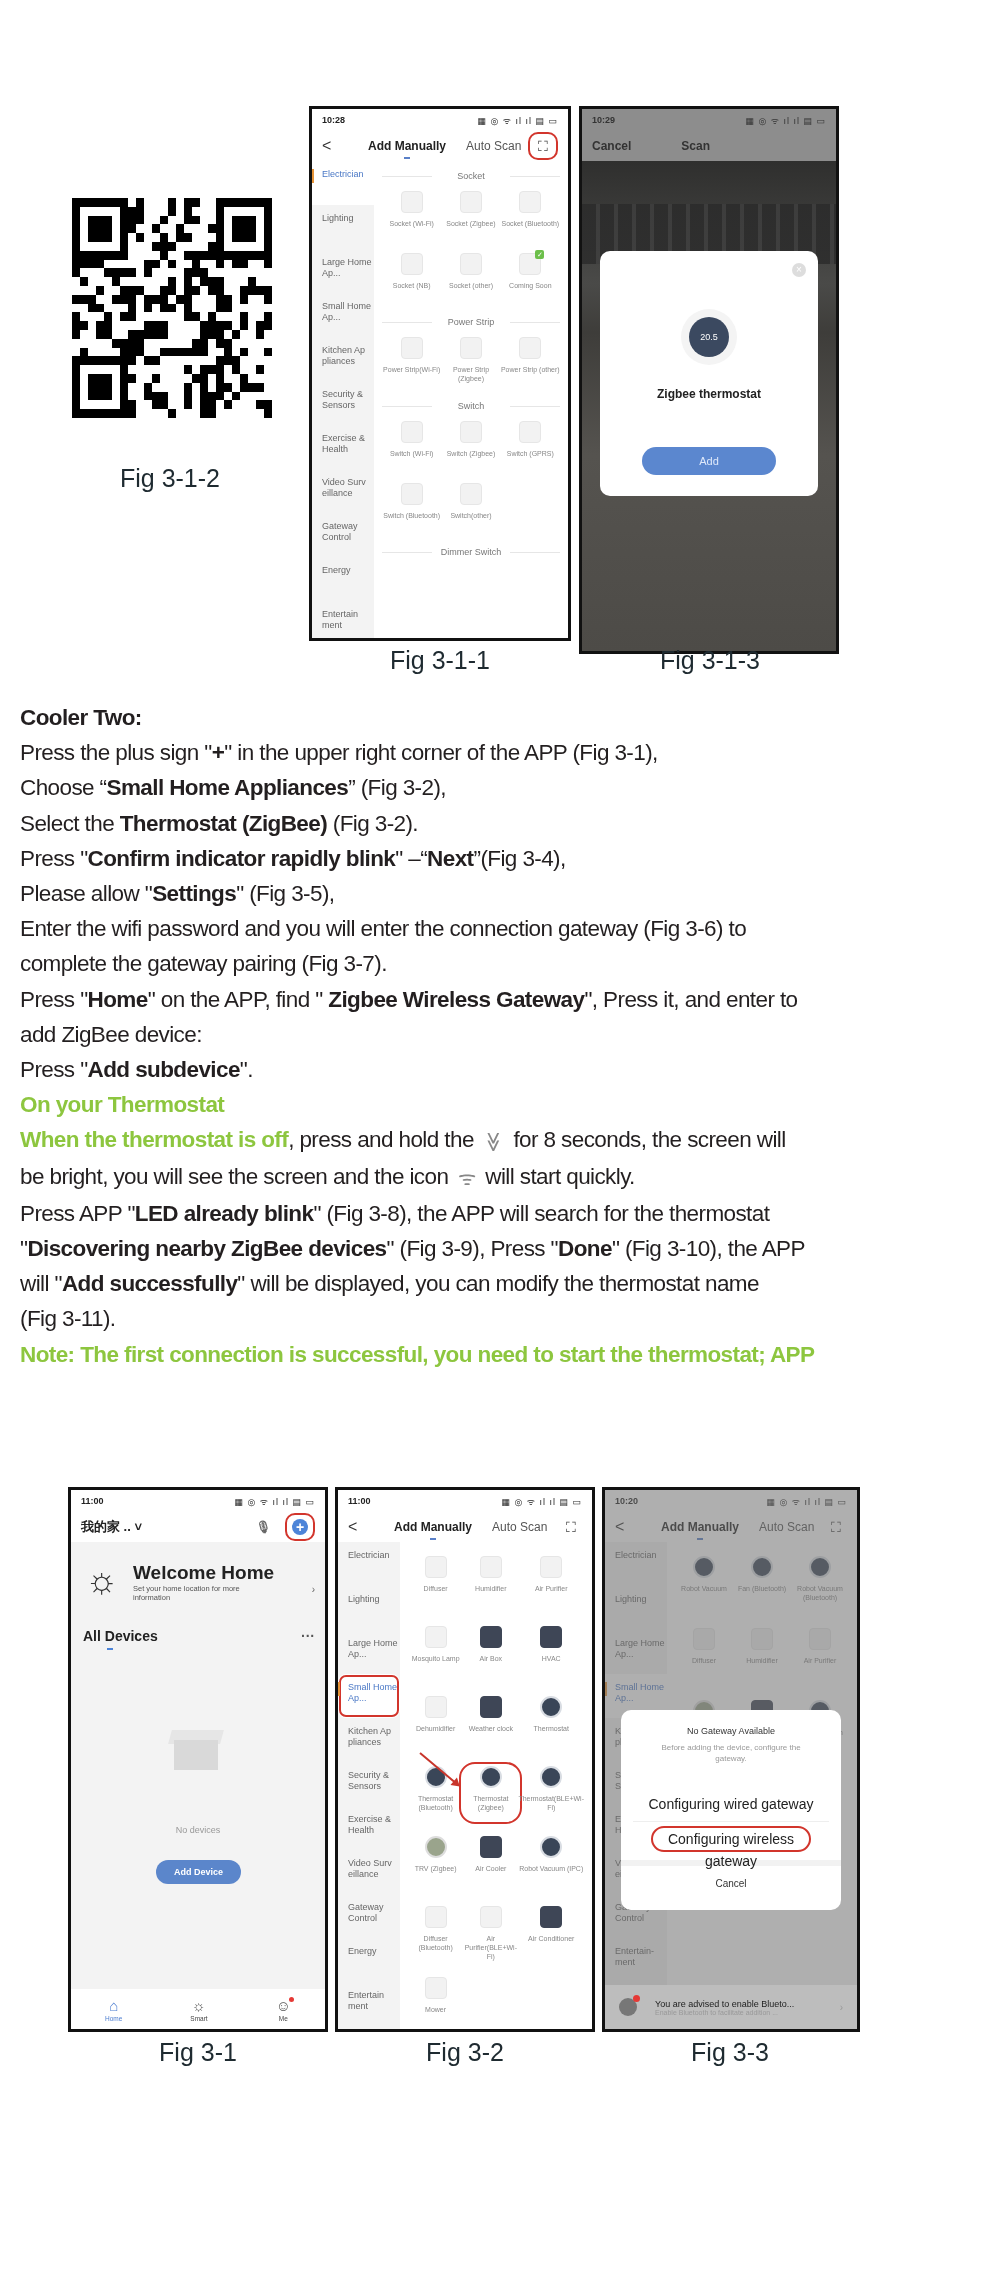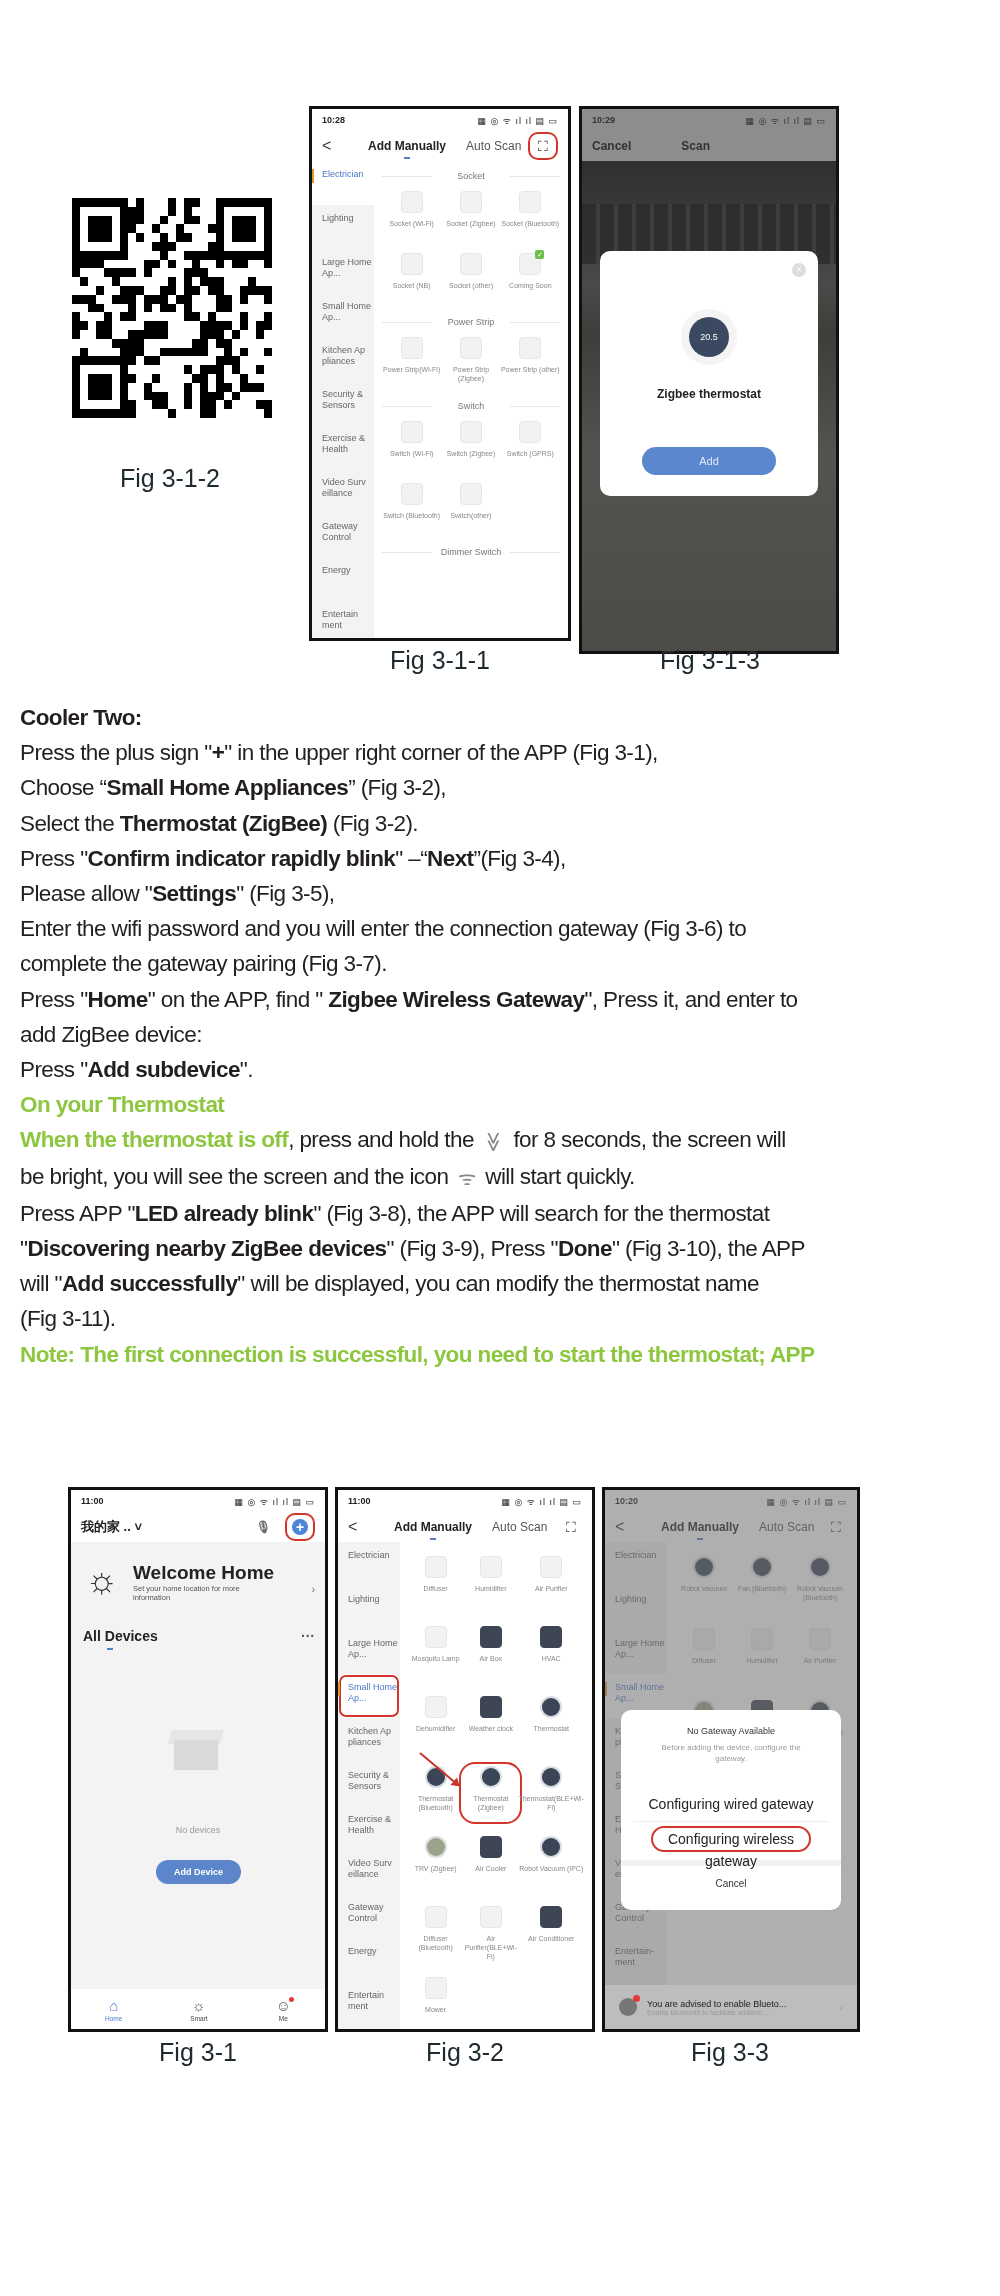--- a/index.html
+++ b/index.html
@@ -93,21 +93,21 @@
   
   .dimmed { position: absolute; inset: 0; background: rgba(110,110,110,0.55); }
   .gw-dialog { position: absolute; left: 16px; right: 16px; top: 180px; height: 200px; background: #fff; border-radius: 10px; text-align: center; color: #333; margin-top: 40px; }
   .gw-dialog .h { font-size: 9px; margin-top: 16px; color: #333; }
   .gw-dialog .sub { font-size: 8px; color: #999; margin: 6px 28px 0; line-height: 11px; }
   .gw-dialog .opt { font-size: 14px; color: #222; height: 36px; line-height: 36px; }
   .gw-dialog .opt1 { margin-top: 22px; border-bottom: 1px solid #eee; margin-left: 12px; margin-right: 12px; }
   .gw-dialog .opt2 { margin: 4px 30px 0; height: 26px; line-height: 22px; }
   .gw-dialog .sep { height: 6px; background: #f2f2f2; margin-top: 8px; }
   .gw-dialog .cancel { font-size: 10px; height: 36px; line-height: 36px; }
-  .bt-bar { position: absolute; left: 0; right: 0; bottom: 0; height: 44px; background: #f4f4f4; display: flex; align-items: center; padding: 0 14px; }
+  .bt-bar { position: absolute; left: 0; right: 0; bottom: 0; height: 44px; background: #f4f4f4; display: flex; align-items: center; padding: 0 14px; gap: 8px; }
   .bt-bar .bi { width: 18px; height: 18px; border-radius: 50%; background: #777; position: relative; margin-right: 10px; }
   .bt-bar .bi::after { content: ""; position: absolute; right: -3px; top: -3px; width: 7px; height: 7px; border-radius: 50%; background: #e53935; }
   .bt-bar .bt1 { font-size: 9px; color: #222; }
   .bt-bar .bt2 { font-size: 7px; color: #999; }
   .bt-bar .chev { margin-left: auto; color: #999; font-size: 10px; }
   .arrow { position: absolute; height: 2px; background: #c8352b; transform-origin: left center; }
   .arrow::after { content: ""; position: absolute; right: -2px; top: -4px; border-left: 8px solid #c8352b; border-top: 5px solid transparent; border-bottom: 5px solid transparent; }
 </style>
 </head>
 <body>

